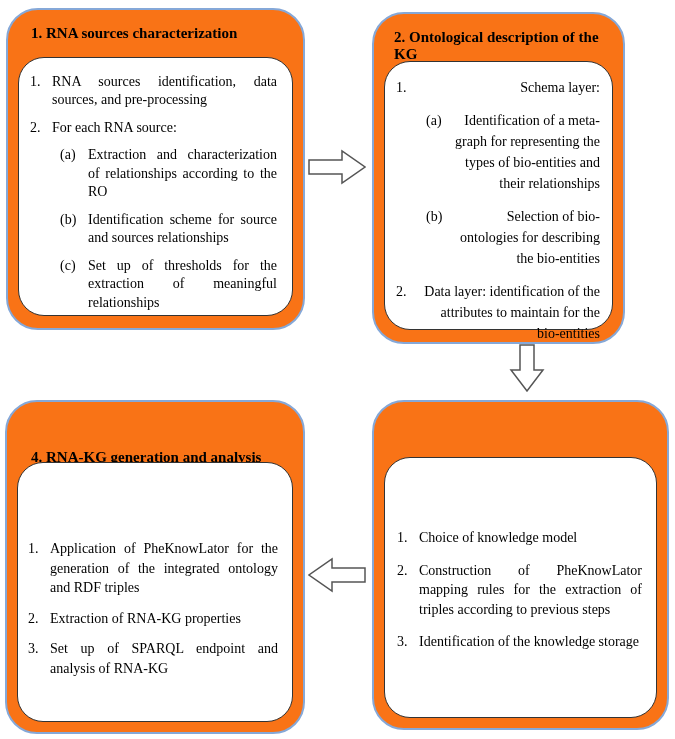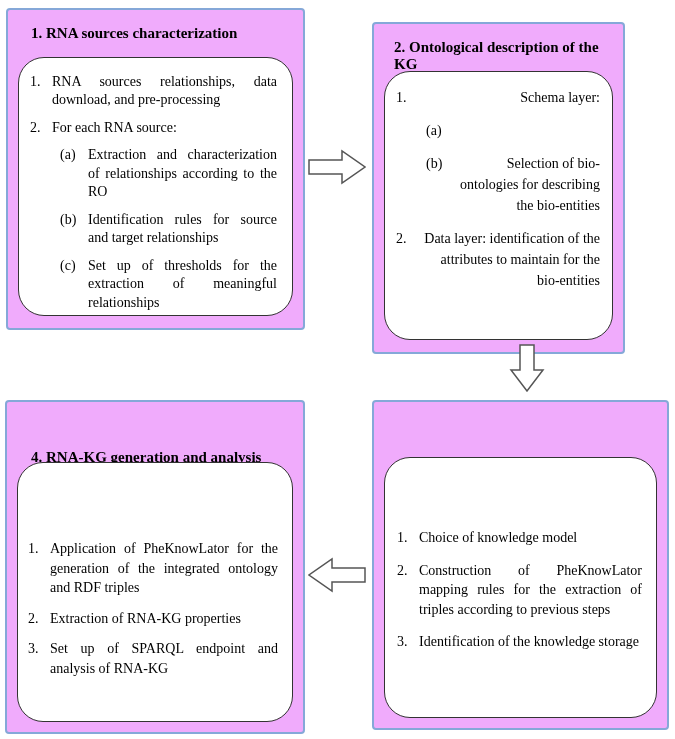--- a/index.html
+++ b/index.html
@@ -11,23 +11,23 @@
     position: relative;
     width: 675px;
     height: 739px;
     background: #ffffff;
     font-family: "Liberation Serif", "DejaVu Serif", serif;
     color: #000;
     overflow: hidden;
   }
   .panel {
     position: absolute;
-    background: #f0abfc;
+    background: #f97316;
     border: 2px solid #85a8d8;
-    border-radius: 4px;
+    border-radius: 32px;
     box-sizing: border-box;
   }
   .panel-title {
     margin: 0;
     font-size: 15px;
     font-weight: bold;
     color: #000;
   }
   .inner {
     position: absolute;
@@ -46,21 +46,21 @@
   .row.sub { margin-left: 30px; }
   .row.sub .m { width: 28px; }
 
   
   #p1 { left: 6px; top: 8px; width: 299px; height: 322px; }
   #p1 .panel-title { padding: 15px 8px 0 23px; }
   #p1 .inner { left: 10px; right: 10px; top: 47px; bottom: 12px; padding: 15px 15px 6px 11px; }
   #p1 .row { margin-bottom: 9px; }
 
   
-  #p2 { left: 372px; top: 22px; width: 253px; height: 332px; }
+  #p2 { left: 372px; top: 12px; width: 253px; height: 332px; }
   #p2 .panel-title { padding: 15px 8px 0 20px; }
   #p2 .inner { left: 10px; right: 10px; top: 47px; bottom: 12px; padding: 15px 12px 6px 11px; }
   #p2 .row { margin-bottom: 12px; line-height: 1.5; }
   #p2 .row .t { text-align: right; }
 
   
   #p3 { left: 372px; top: 400px; width: 297px; height: 330px; }
   #p3 .panel-title { padding: 15px 8px 0 16px; }
   #p3 .inner { left: 10px; right: 10px; top: 55px; bottom: 10px; padding: 70px 14px 6px 12px; }
   #p3 .row { margin-bottom: 13px; line-height: 1.4; }
@@ -81,50 +81,51 @@
 </head>
 <body>
 
 <div id="canvas">
 
   <section class="panel" id="p1">
     <h2 class="panel-title">1. RNA sources characterization</h2>
     <div class="inner">
       <div class="row">
         <span class="m">1.</span>
-        <span class="t">RNA sources relationships, data download, and pre-processing</span>
+        <span class="t">RNA sources identification, data sources, and pre-processing</span>
       </div>
       <div class="row">
         <span class="m">2.</span>
         <span class="t">For each RNA source:</span>
       </div>
       <div class="row sub">
         <span class="m">(a)</span>
         <span class="t">Extraction and characterization of relationships according to the RO</span>
       </div>
       <div class="row sub">
         <span class="m">(b)</span>
-        <span class="t">Identification rules for source and target relationships</span>
+        <span class="t">Identification scheme for source and sources relationships</span>
       </div>
       <div class="row sub">
         <span class="m">(c)</span>
         <span class="t">Set up of thresholds for the extraction of meaningful relationships</span>
       </div>
     </div>
   </section>
 
   <section class="panel" id="p2">
     <h2 class="panel-title">2. Ontological description of the KG</h2>
     <div class="inner">
       <div class="row">
         <span class="m">1.</span>
         <span class="t">Schema layer:</span>
       </div>
       <div class="row sub">
         <span class="m">(a)</span>
+        <span class="t">Identification of a meta-graph for representing the types of bio-entities and their relationships</span>
       </div>
       <div class="row sub">
         <span class="m">(b)</span>
         <span class="t">Selection of bio-ontologies for describing the bio-entities</span>
       </div>
       <div class="row">
         <span class="m">2.</span>
         <span class="t">Data layer: identification of the attributes to maintain for the bio-entities</span>
       </div>
     </div>

